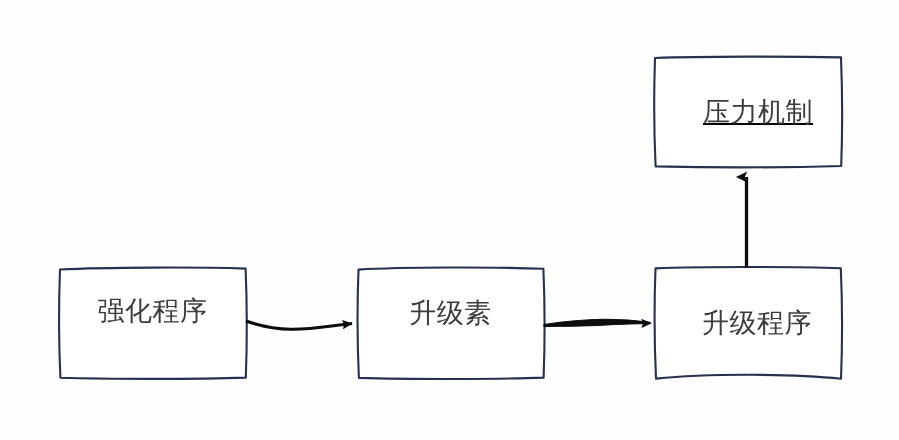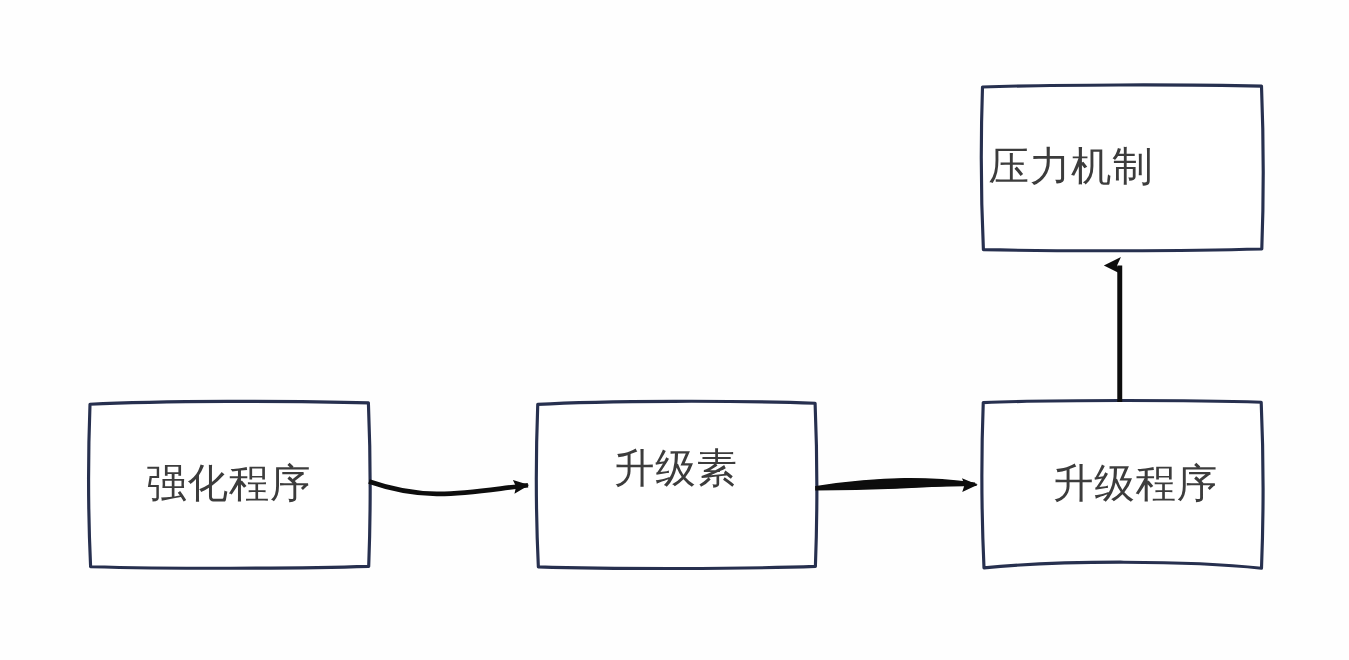--- a/index.html
+++ b/index.html
@@ -37,22 +37,22 @@
   .node-label {
     font-family: "DejaVu Sans", "Liberation Sans", sans-serif;
     font-size: 27px;
     line-height: 1;
     color: #3c3c3c;
     letter-spacing: 0.5px;
     white-space: nowrap;
     user-select: none;
   }
   
-  #node-pressure   { left: 620px; top: 56px;  width: 188px; height: 111px; }
-  #node-enhance    { left: 59px;  top: 267px; width: 187px; height: 111px; }
+  #node-pressure   { left: 664px; top: 56px;  width: 188px; height: 111px; text-decoration: underline; }
+  #node-enhance    { left: 59px;  top: 255px; width: 187px; height: 111px; }
   #node-upgrade-el { left: 357px; top: 267px; width: 187px; height: 90px; }
   #node-upgrade-pr { left: 654px; top: 267px; width: 206px; height: 111px; }
 </style>
 </head>
 <body>
 
 <div id="canvas">
 
   <svg class="diagram-svg" viewBox="0 0 899 440" xmlns="http://www.w3.org/2000/svg">
     <defs>

